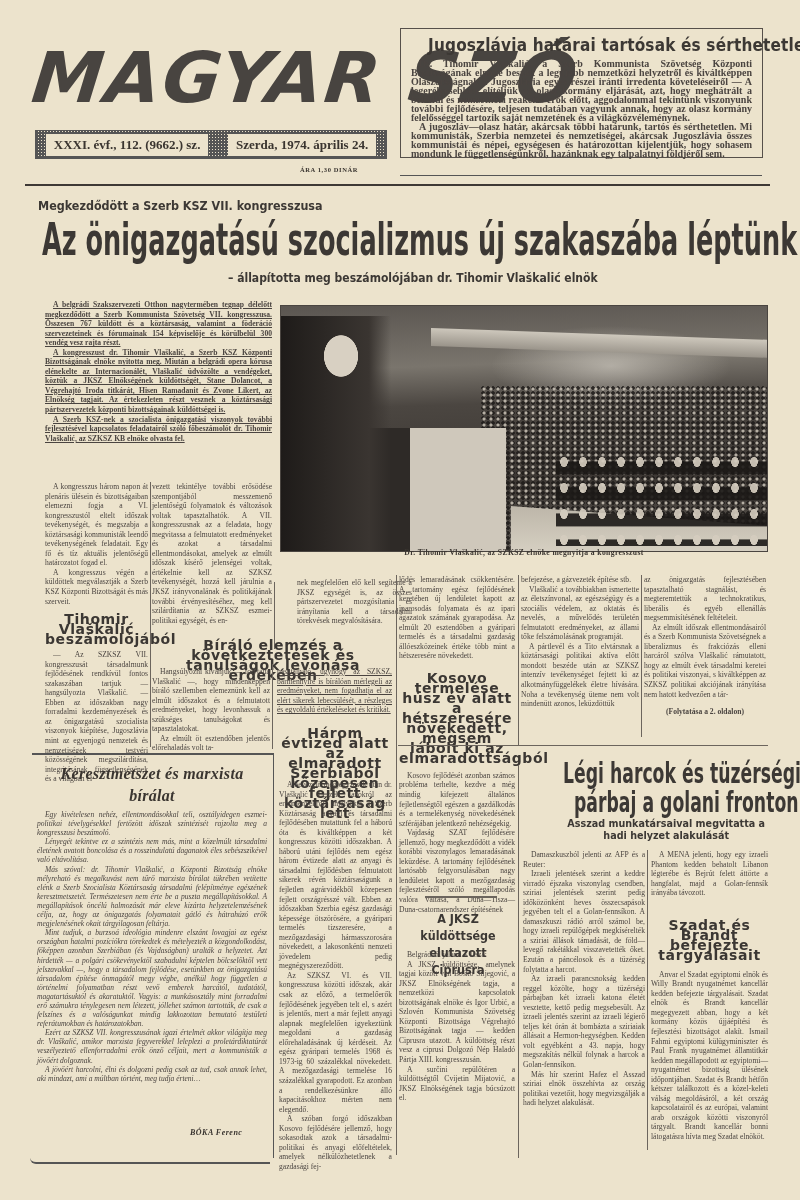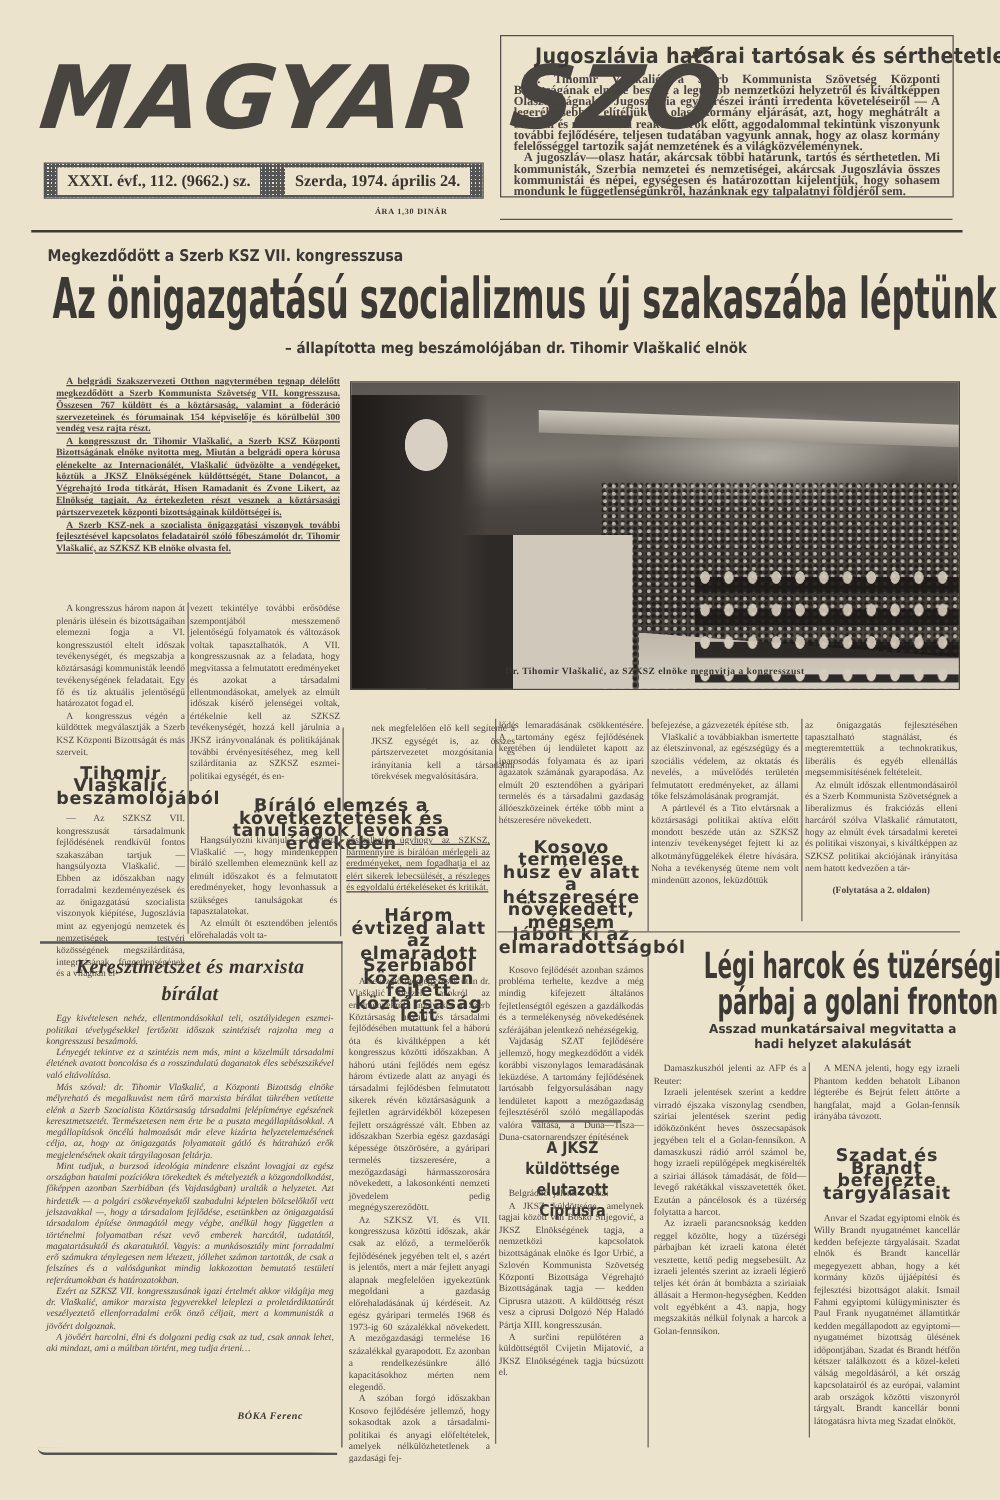--- a/index.html
+++ b/index.html
@@ -45,21 +45,21 @@
   .hall-ceiling { left: 150px; top: 28px; width: 340px; height: 18px; background: linear-gradient(180deg,#d8d2c6,#9d978d); transform: skewY(2deg); opacity: .9; }
   .crowd { left: 200px; top: 80px; width: 290px; height: 170px;
     background-image: radial-gradient(circle at 3px 3px, #c9c2b6 1.3px, transparent 1.8px), radial-gradient(circle at 2px 2px, #1f1c1a 1.5px, transparent 2px);
     background-size: 7px 6px, 5px 5px; opacity: .85; }
   .podium { left: 60px; top: 122px; width: 165px; height: 125px; background: linear-gradient(90deg,#2e2a27 0 42%, #cfc8bb 42% 100%); }
   .stage { left: 230px; top: 200px; width: 260px; height: 50px; background: linear-gradient(180deg,#bdb6a9,#d8d2c4); clip-path: polygon(0 0, 100% 40%, 100% 100%, 0 100%); }
   .speaker { left: 0; top: 10px; width: 110px; height: 240px; background: radial-gradient(ellipse 28px 34px at 60px 40px, #d8d0c2 0 60%, transparent 62%), linear-gradient(90deg, #1e1b19, #3a3531 80%, transparent); }
   .front-row { left: 275px; top: 150px; width: 215px; height: 90px;
     background-image: radial-gradient(ellipse 6px 8px at 8px 6px, #d5cdbf 60%, transparent 65%), linear-gradient(180deg,transparent 20%, #1c1917 22%, #1c1917 70%, transparent 72%);
     background-size: 19px 26px, 19px 26px; opacity: .9; }
-  #photo-caption { left: 280px; top: 532px; width: 488px; text-align: center; font-size: 7.6px; font-weight: bold; letter-spacing: 0.4px; }
+  #photo-caption { left: 280px; top: 548px; width: 488px; text-align: center; font-size: 7.6px; font-weight: bold; letter-spacing: 0.4px; }
 
   
   #opinion-box { left: 32px; top: 753px; width: 242px; height: 405px; border-top: 2px solid #555; border-right: 1px solid #555; }
   #opinion-title { left: 36px; top: 763px; width: 232px; text-align: center; font-size: 16px; font-weight: bold; font-style: italic; line-height: 22px; letter-spacing: .3px; }
   #opinion-body { left: 37px; top: 810px; width: 230px; }
   #opinion-body p { font-style: italic; font-size: 7.5px; line-height: 9.1px; }
   #opinion-sign { left: 190px; top: 1128px; font-size: 8px; font-weight: bold; font-style: italic; letter-spacing: 0.5px; }
   #bottom-curve { left: 30px; top: 1158px; width: 240px; height: 6px; border-bottom: 2px solid #555; border-radius: 0 0 0 40px; }
 
   
@@ -188,19 +188,20 @@
 <div class="vrule" style="left:518px; top:765px; height:393px;"></div>
 
 <div class="abs cond" id="air-h1">Légi harcok és tüzérségi</div>
 <div class="abs cond" id="air-h2">párbaj a golani fronton</div>
 <div class="abs cond" id="air-sub">Asszad munkatársaival megvitatta a hadi helyzet alakulását</div>
 
 <div class="abs txt" style="left:523px; top:850px; width:122px;">
   <p>Damaszkuszból jelenti az AFP és a Reuter:</p>
   <p>Izraeli jelentések szerint a keddre virradó éjszaka viszonylag csendben, sziriai jelentések szerint pedig időközönként heves összecsapások jegyében telt el a Golan-fennsíkon. A damaszkuszi rádió arról számol be, hogy izraeli repülőgépek megkísérelték a sziriai állások támadását, de föld—levegő rakétákkal visszavetették őket. Ezután a páncélosok és a tüzérség folytatta a harcot.</p>
   <p>Az izraeli parancsnokság kedden reggel közölte, hogy a tüzérségi párbajban két izraeli katona életét vesztette, kettő pedig megsebesült. Az izraeli jelentés szerint az izraeli légierő teljes két órán át bombázta a sziriaiak állásait a Hermon-hegységben. Kedden volt egyébként a 43. napja, hogy megszakítás nélkül folynak a harcok a Golan-fennsíkon.</p>
+  <p>Más hír szerint Hafez el Asszad sziriai elnök összehívta az ország politikai vezetőit, hogy megvizsgálják a hadi helyzet alakulását.</p>
 </div>
 <div class="vrule" style="left:647px; top:850px; height:300px;"></div>
 <div class="abs txt" style="left:651px; top:850px; width:117px;">
   <p>A MENA jelenti, hogy egy izraeli Phantom kedden behatolt Libanon légterébe és Bejrút felett áttörte a hangfalat, majd a Golan-fennsík irányába távozott.</p>
   <div class="sect-h" style="margin:22px 0 10px;">Szadat és Brandt befejezte tárgyalásait</div>
   <p>Anvar el Szadat egyiptomi elnök és Willy Brandt nyugatnémet kancellár kedden befejezte tárgyalásait. Szadat elnök és Brandt kancellár megegyezett abban, hogy a két kormány közös újjáépítési és fejlesztési bizottságot alakít. Ismail Fahmi egyiptomi külügyminiszter és Paul Frank nyugatnémet államtitkár kedden megállapodott az egyiptomi—nyugatnémet bizottság ülésének időpontjában. Szadat és Brandt hétfőn kétszer találkozott és a közel-keleti válság megoldásáról, a két ország kapcsolatairól és az európai, valamint arab országok közötti viszonyról tárgyalt. Brandt kancellár bonni látogatásra hívta meg Szadat elnököt.</p>
 </div>
 
 </body></html>

